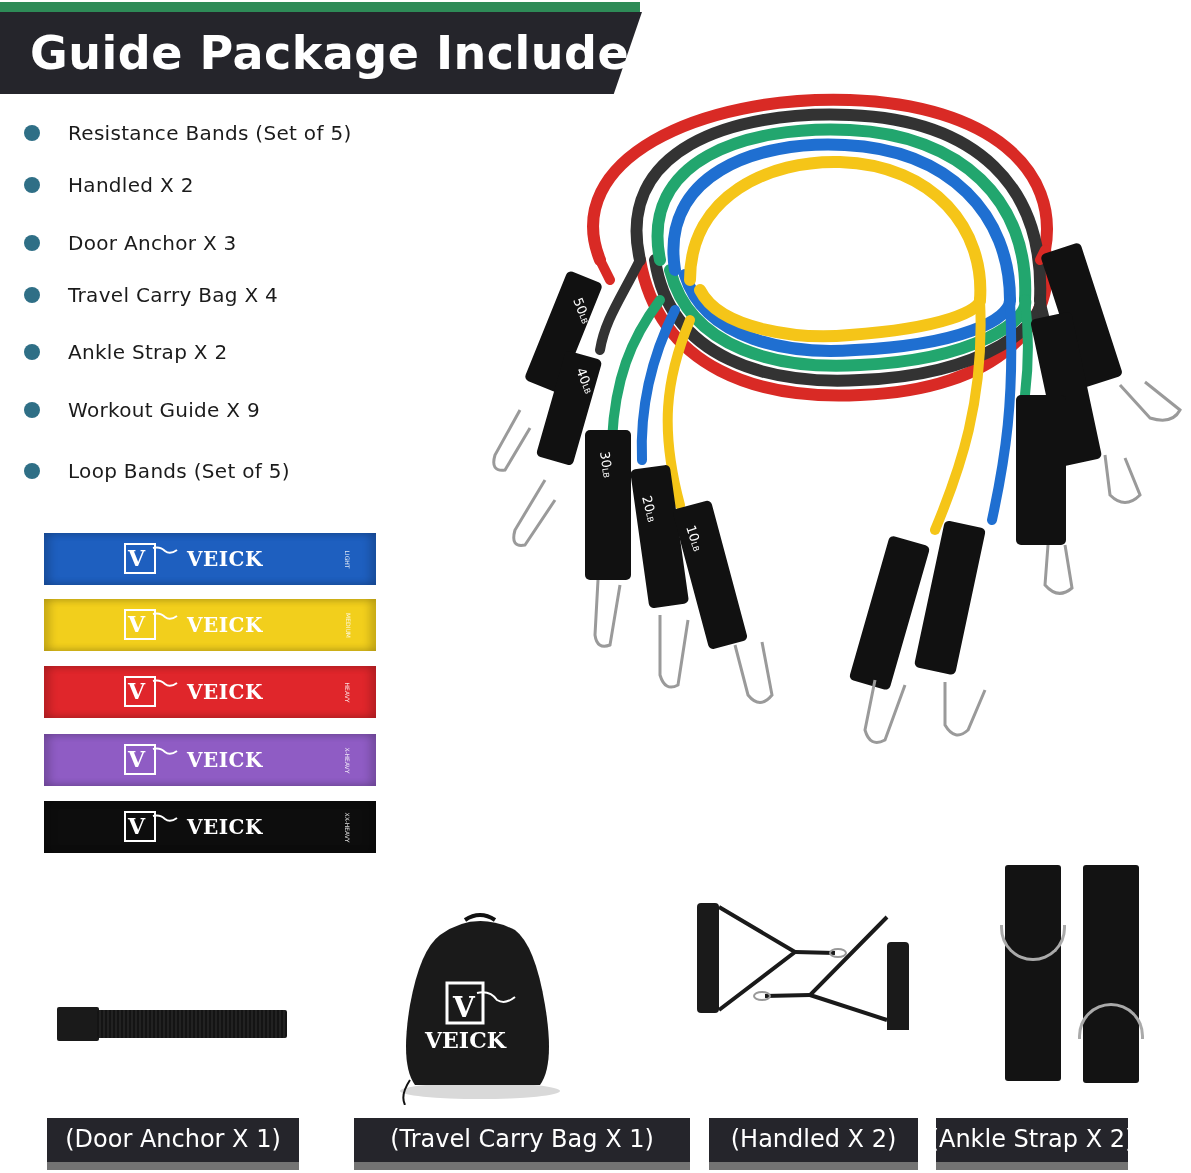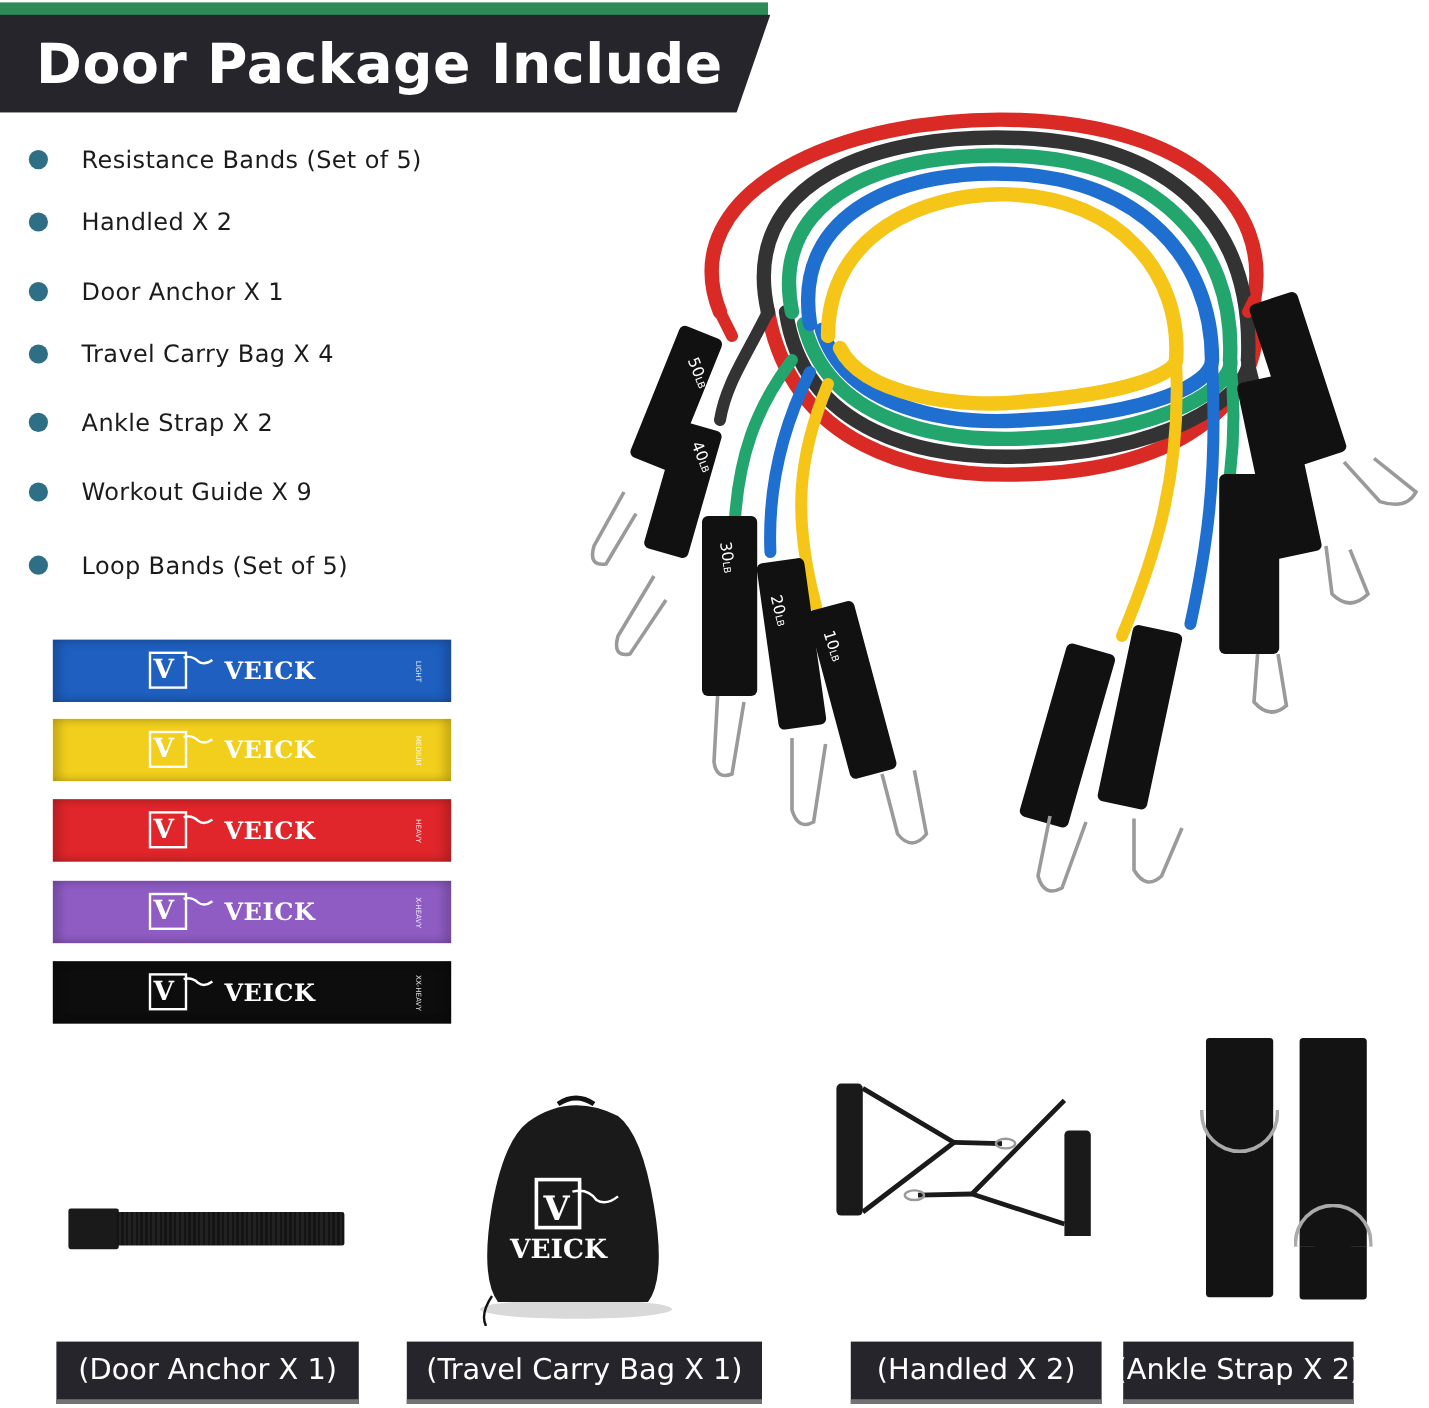--- a/index.html
+++ b/index.html
@@ -62,45 +62,45 @@
 
     
     .bands-art { position: absolute; left: 480px; top: 90px; width: 711px; height: 660px; }
 
     
     .acc { position: absolute; }
 
     
     .acc-label {
       position: absolute; top: 1118px; height: 52px; background: #25252b;
-      border-bottom: 4px solid #737373;
+      border-bottom: 8px solid #737373;
       color: #ffffff; font-family: "DejaVu Sans", sans-serif; font-size: 24px;
       display: flex; align-items: center; justify-content: center; white-space: nowrap;
       padding-bottom: 2px;
     }
   </style>
 </head>
 <body>
 
 <div class="header-green"></div>
 <div class="header-dark"></div>
-<div class="header-title">Door Package Include</div>
+<div class="header-title">Guide Package Include</div>
 
 <div class="pkg-list">
   <div class="pkg-item" style="top:113px">
     <span class="dot"></span>
     <span class="txt">Resistance Bands (Set of 5)</span>
   </div>
   <div class="pkg-item" style="top:165px">
     <span class="dot"></span>
     <span class="txt">Handled X 2</span>
   </div>
   <div class="pkg-item" style="top:223px">
     <span class="dot"></span>
-    <span class="txt">Door Anchor X 1</span>
+    <span class="txt">Door Anchor X 3</span>
   </div>
   <div class="pkg-item" style="top:275px">
     <span class="dot"></span>
     <span class="txt">Travel Carry Bag X 4</span>
   </div>
   <div class="pkg-item" style="top:332px">
     <span class="dot"></span>
     <span class="txt">Ankle Strap X 2</span>
   </div>
   <div class="pkg-item" style="top:390px">
@@ -268,15 +268,15 @@
 </div>
 
 <div class="acc" style="left:1000px;top:863px;width:145px;height:222px;">
   <div style="position:absolute;left:5px;top:2px;width:56px;height:216px;background:#131313;border-radius:3px;"></div>
   <div style="position:absolute;left:0;top:62px;width:66px;height:36px;border:3px solid #aaa;border-top:none;border-radius:0 0 33px 33px;"></div>
   <div style="position:absolute;left:83px;top:2px;width:56px;height:218px;background:#131313;border-radius:3px;"></div>
   <div style="position:absolute;left:78px;top:140px;width:66px;height:36px;border:3px solid #aaa;border-bottom:none;border-radius:33px 33px 0 0;"></div>
 </div>
 
 <div class="acc-label" style="left:47px;width:252px;">(Door Anchor X 1)</div>
-<div class="acc-label" style="left:339px;width:296px;">(Travel Carry Bag X 1)</div>
+<div class="acc-label" style="left:354px;width:336px;">(Travel Carry Bag X 1)</div>
 <div class="acc-label" style="left:709px;width:209px;">(Handled X 2)</div>
 <div class="acc-label" style="left:936px;width:192px;">(Ankle Strap X 2)</div>
 
 </body></html>

